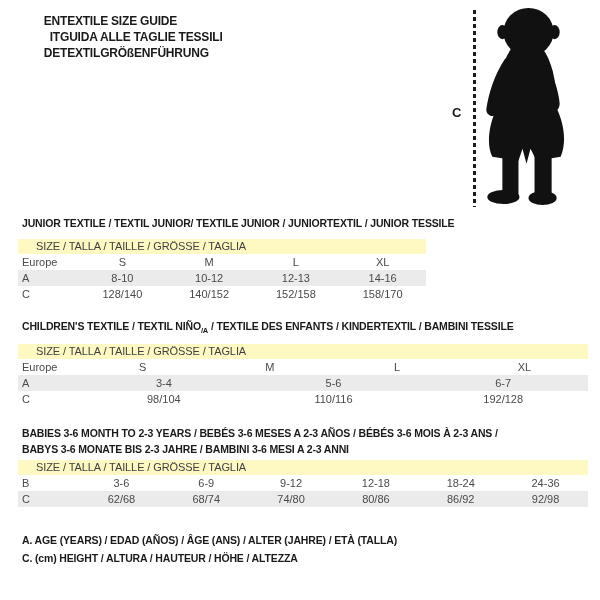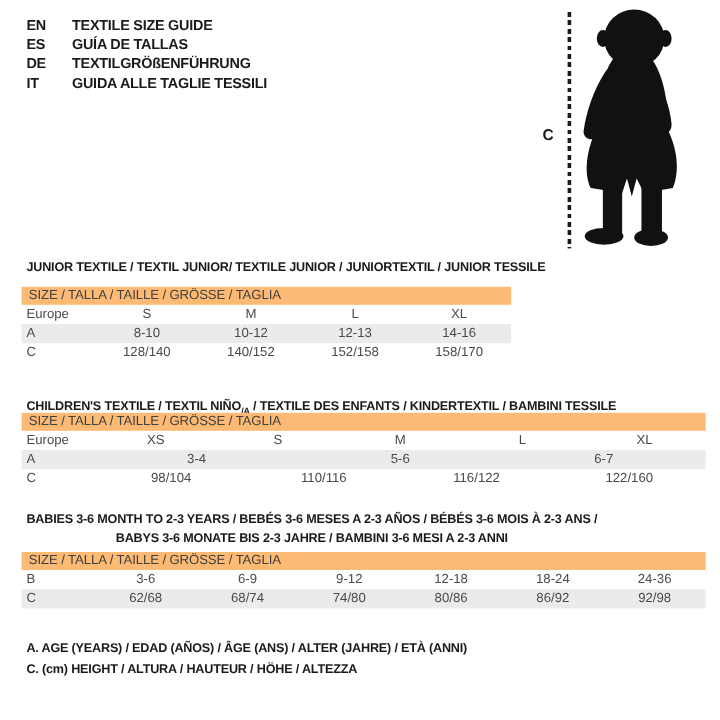--- a/index.html
+++ b/index.html
@@ -3,79 +3,75 @@
 <meta charset="utf-8">
 <style>
   html,body { margin:0; padding:0; background:#ffffff; }
   .page {
     position:relative; width:600px; height:600px; background:#ffffff;
     font-family:"Liberation Sans", sans-serif; color:#1a1a1a; overflow:hidden;
   }
 
   
   .lang-list { position:absolute; top:13px; left:22px; }
-  .lang-row { display:flex; line-height:16px; font-size:12px; font-weight:bold; letter-spacing:-0.2px; }
+  .lang-row { display:flex; line-height:16px; font-size:12px; font-weight:bold; letter-spacing:-0.2px;text-align:right; }
   .lang-code { width:38px; }
 
   
   .dash-line {
     position:absolute; left:473px; top:10px; width:3px; height:197px;
     background:repeating-linear-gradient(to bottom,#1c1c1c 0 4px, transparent 4px 7px);
   }
   .measure-c { position:absolute; left:452px; top:105px; font-size:13px; font-weight:bold; }
   .baby-svg { position:absolute; left:478px; top:6px; }
 
   
   .section-heading {
     position:absolute; left:22px; font-size:10.5px; font-weight:bold;
     letter-spacing:-0.15px; white-space:nowrap;
   }
   #junior-heading   { top:217px; }
-  #children-heading { top:320px;margin-top:13px; }
-  #babies-heading   { top:425px; line-height:16px;text-align:center; }
+  #children-heading { top:320px; }
+  #babies-heading   { top:425px; line-height:16px; }
   .section-heading sub { font-size:7.5px; vertical-align:sub; }
 
   
   .size-table { position:absolute; left:18px; font-size:11px; color:#4a4a4a; }
   #junior-table   { top:239px; width:408px; }
   #children-table { top:344px; width:570px; }
   #babies-table   { top:460px; width:570px; }
   .thead {
-    background:#fdba74; color:#404040; height:15px; line-height:15px;
-    padding-left:6px; letter-spacing:-0.1px;
+    background:#fef9c3; color:#404040; height:15px; line-height:15px;
+    padding-left:18px; letter-spacing:-0.1px;
   }
   .trow { display:flex; height:16px; line-height:16px; }
   .tbody .trow:nth-child(2n) { background:#ebebeb; }
   .tlabel { width:57px; padding-left:4px; }
   .tcell { flex:1; text-align:center; }
 
   
   .footnotes { position:absolute; left:22px; top:532px; font-size:10.5px; font-weight:bold; line-height:17.5px; letter-spacing:-0.15px; }
 </style>
 </head>
 <body>
 
 <div class="page">
 
   <div class="lang-list">
     <div class="lang-row">
       <span class="lang-code">EN</span>
       <span class="lang-label">TEXTILE SIZE GUIDE</span>
     </div>
     <div class="lang-row">
-      <span class="lang-code">ES</span>
-      <span class="lang-label">GUÍA DE TALLAS</span>
+      <span class="lang-code">IT</span>
+      <span class="lang-label">GUIDA ALLE TAGLIE TESSILI</span>
     </div>
     <div class="lang-row">
       <span class="lang-code">DE</span>
       <span class="lang-label">TEXTILGRÖßENFÜHRUNG</span>
-    </div>
-    <div class="lang-row">
-      <span class="lang-code">IT</span>
-      <span class="lang-label">GUIDA ALLE TAGLIE TESSILI</span>
     </div>
   </div>
 
   <div class="dash-line"></div>
   <div class="measure-c">C</div>
   <svg class="baby-svg" width="97" height="201" viewBox="0 0 96 200" aria-hidden="true">
     <g fill="#111111">
       <ellipse cx="50" cy="26" rx="25" ry="24"></ellipse>
       <ellipse cx="24" cy="26" rx="5" ry="7"></ellipse>
       <ellipse cx="76" cy="26" rx="5" ry="7"></ellipse>
@@ -119,38 +115,36 @@
   </div>
 
   <div class="section-heading" id="children-heading">
     <span>CHILDREN'S TEXTILE / TEXTIL NIÑO</span><sub>/A</sub><span> / TEXTILE DES ENFANTS / KINDERTEXTIL / BAMBINI TESSILE</span>
   </div>
   <div class="size-table" id="children-table">
     <div class="thead">SIZE / TALLA / TAILLE / GRÖSSE / TAGLIA</div>
     <div class="tbody">
       <div class="trow">
         <span class="tlabel">Europe</span>
-        <span class="tcell">XS</span>
         <span class="tcell">S</span>
         <span class="tcell">M</span>
         <span class="tcell">L</span>
         <span class="tcell">XL</span>
       </div>
       <div class="trow">
         <span class="tlabel">A</span>
         <span class="tcell">3-4</span>
         <span class="tcell">5-6</span>
         <span class="tcell">6-7</span>
       </div>
       <div class="trow">
         <span class="tlabel">C</span>
         <span class="tcell">98/104</span>
         <span class="tcell">110/116</span>
-        <span class="tcell">116/122</span>
-        <span class="tcell">122/160</span>
+        <span class="tcell">192/128</span>
       </div>
     </div>
   </div>
 
   <div class="section-heading" id="babies-heading">
     <div>BABIES 3-6 MONTH TO 2-3 YEARS / BEBÉS 3-6 MESES A 2-3 AÑOS / BÉBÉS 3-6 MOIS À 2-3 ANS /</div>
     <div>BABYS 3-6 MONATE BIS 2-3 JAHRE / BAMBINI 3-6 MESI A 2-3 ANNI</div>
   </div>
   <div class="size-table" id="babies-table">
     <div class="thead">SIZE / TALLA / TAILLE / GRÖSSE / TAGLIA</div>
@@ -170,17 +164,17 @@
         <span class="tcell">68/74</span>
         <span class="tcell">74/80</span>
         <span class="tcell">80/86</span>
         <span class="tcell">86/92</span>
         <span class="tcell">92/98</span>
       </div>
     </div>
   </div>
 
   <div class="footnotes">
-    <div>A. AGE (YEARS) / EDAD (AÑOS) / ÂGE (ANS) / ALTER (JAHRE) / ETÀ (ANNI)</div>
+    <div>A. AGE (YEARS) / EDAD (AÑOS) / ÂGE (ANS) / ALTER (JAHRE) / ETÀ (TALLA)</div>
     <div>C. (cm) HEIGHT / ALTURA / HAUTEUR / HÖHE / ALTEZZA</div>
   </div>
 
 </div>
 
 </body></html>

